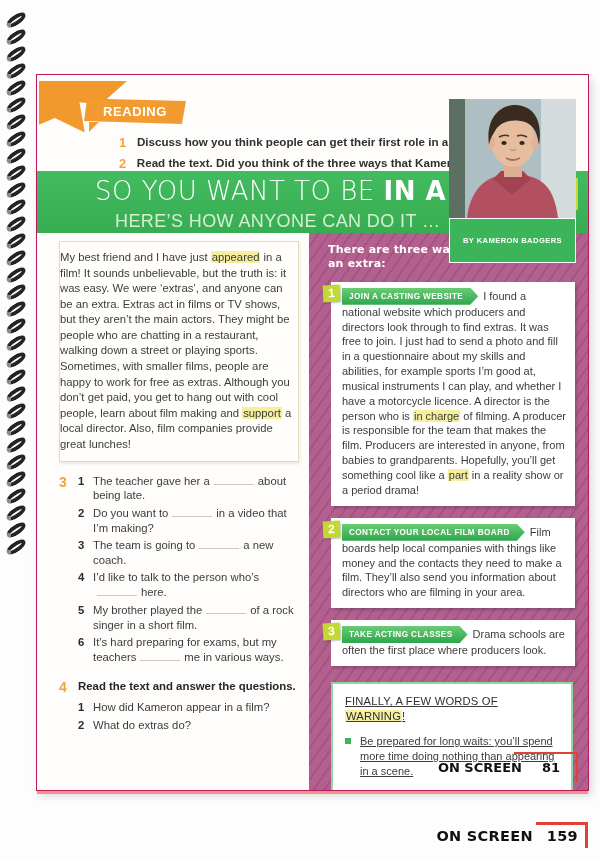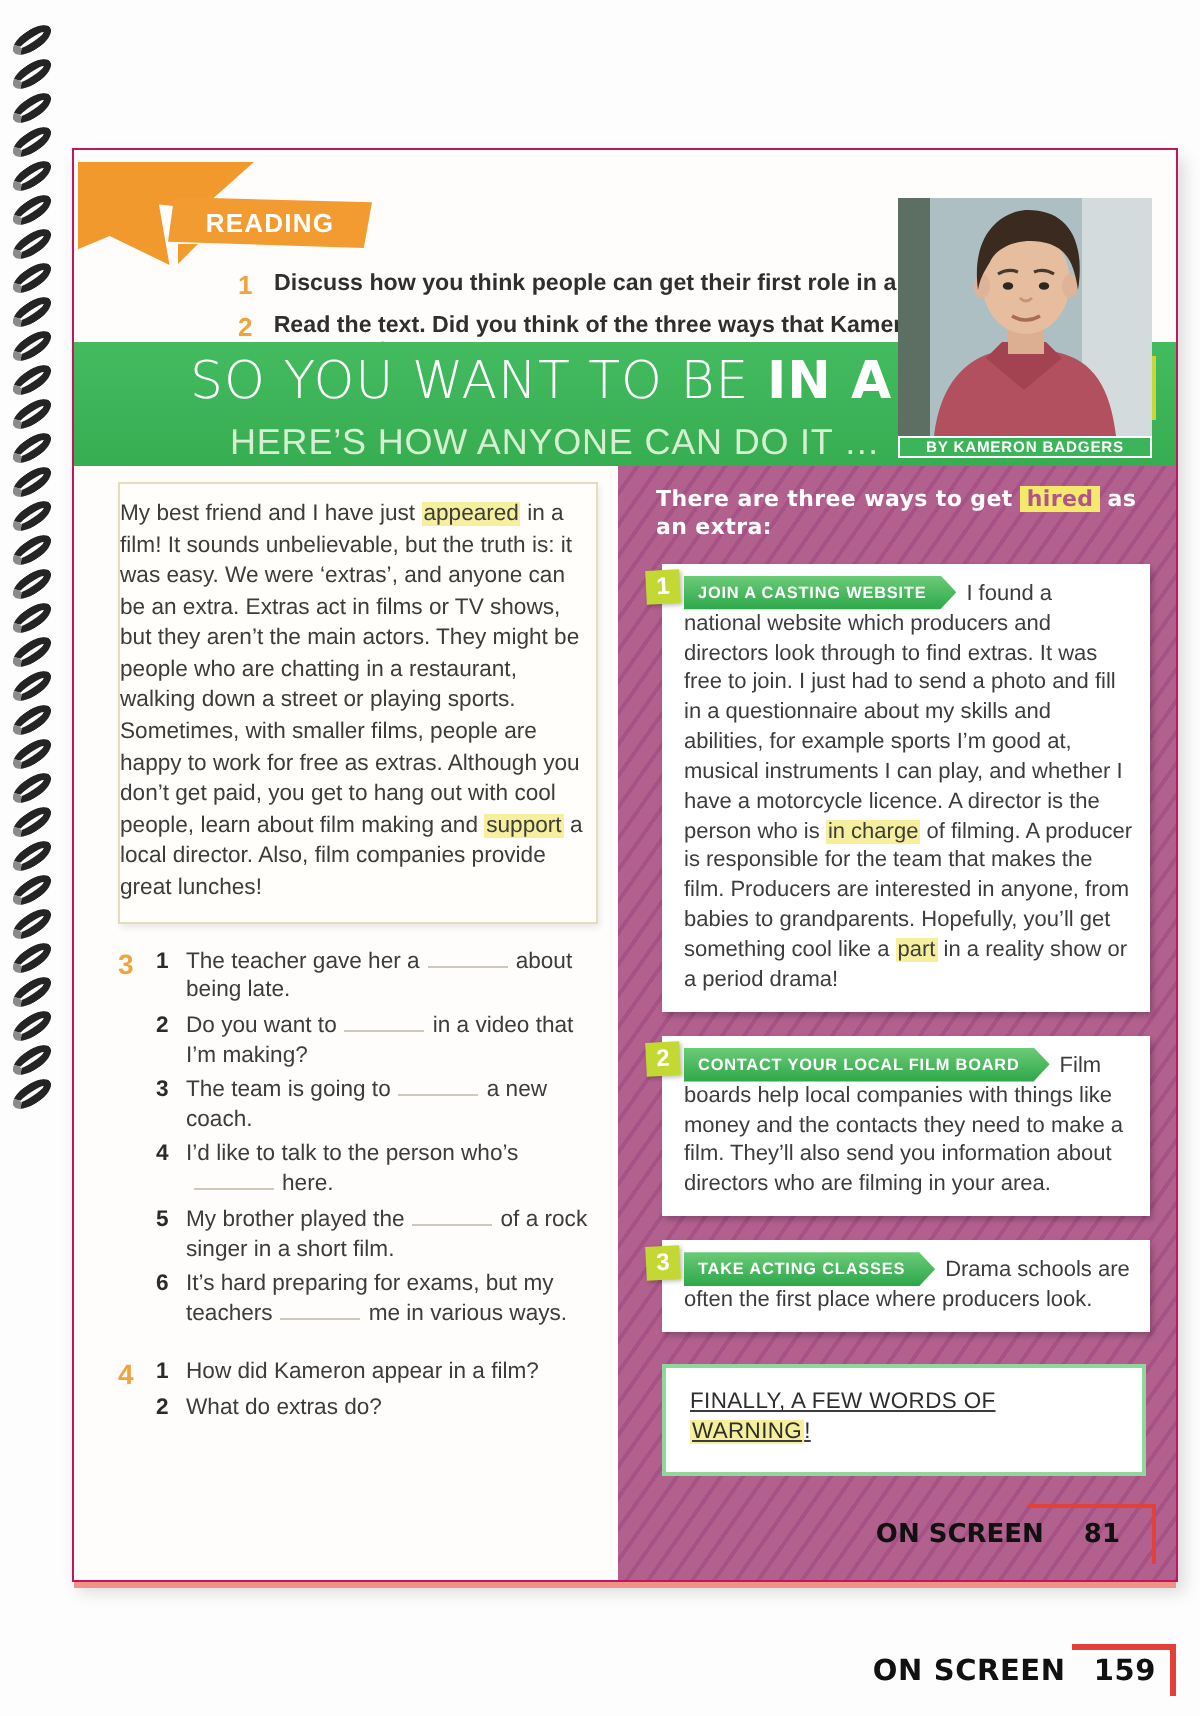--- a/index.html
+++ b/index.html
@@ -25,21 +25,21 @@
   .banner { position:absolute; left:0; top:96px; width:100%; height:62px; background:linear-gradient(180deg,#43bb5f,#37ad52); color:#fff; padding:5px 0 0 58px; }
   .banner .title-line { display:flex; align-items:flex-start; gap:10px; }
   .banner .t-light { font-family:"DejaVu Sans", sans-serif; font-weight:300; font-size:26px; letter-spacing:.5px; white-space:nowrap; }
   .banner .t-bold { font-family:"DejaVu Sans", sans-serif; font-weight:800; font-size:26px; letter-spacing:.5px; white-space:nowrap; }
   .audio-badge { margin-top:2px; width:25px; height:32px; background:#c6d832; color:#141414; display:flex; flex-direction:column; align-items:center; justify-content:center; gap:1px; cursor:pointer; }
   .audio-badge .num { font-size:10.5px; font-weight:bold; line-height:1; }
   .banner .subtitle { font-size:18px; color:#d6efd1; letter-spacing:.4px; margin-top:1px;margin-left:20px; }
 
   .photo-block { position:absolute; right:12px; top:24px; width:127px; z-index:6; }
   .photo-block svg { display:block; width:127px; height:119px; }
-  .photo-caption { margin-top:0; background:#3cb45a; border:1px solid #fff; color:#fff; font-size:7.6px; font-weight:bold; letter-spacing:.4px; text-align:center; padding:0 0; }
+  .photo-caption { margin-top:0; background:#3cb45a; border:1px solid #fff; color:#fff; font-size:7.6px; font-weight:bold; letter-spacing:.4px; text-align:center; padding:17px 0; }
 
   .columns { position:absolute; left:0; top:158px; right:0; bottom:0; display:flex; overflow:hidden; }
   .col-left { width:272px; background:#fefdfb; padding:8px 6px 0 22px; }
   .col-right { flex:1; position:relative; background:repeating-linear-gradient(125deg,#b2618f 0 7px,#a75286 7px 9px); padding:8px 13px 0 15px; overflow:hidden; }
 
   .article-card { border:1px solid #e6dbbf; box-shadow:1px 2px 3px rgba(0,0,0,.08); background:#fffefb; padding:8px 0; font-size:11.3px; line-height:1.38; color:#3c3c3c; margin-right:4px; }
   .hl { background:#f6ef9d; padding:0 1px; }
 
   .ex { display:flex; gap:7px; margin:12px 4px 0 0; }
   .ex .ex-num { color:#f0a43e; font-weight:bold; font-size:14px; width:12px; flex:none; }
@@ -197,20 +197,21 @@
             <div class="item">
                 <span class="inum">6</span>
                 <span class="itxt"><span>It’s hard preparing for exams, but my teachers</span><span class="blank"></span><span>me in various ways.</span></span>
               </div>
           </div>
         </div>
 
         <div class="ex">
           <div class="ex-num">4</div>
           <div class="ex-body">
+            <div class="ex-heading">Read the text and answer the questions.</div>
             <div class="item">
                 <span class="inum">1</span>
                 <span>How did Kameron appear in a film?</span>
               </div>
             <div class="item">
                 <span class="inum">2</span>
                 <span>What do extras do?</span>
               </div>
 
           </div>
@@ -236,20 +237,21 @@
 
         <div class="way-card">
           <div class="num-badge">3</div>
           <span class="way-label">TAKE ACTING CLASSES</span><span>Drama schools are often the first place where producers look.</span>
         </div>
 
         <div class="warning-card">
           <div class="warn-head">
             <span>FINALLY, A FEW WORDS OF </span><span class="hl">WARNING</span><span>!</span>
           </div>
+          <div class="warn-item">Be prepared for long waits: you’ll spend more time doing nothing than appearing in a scene.</div>
 
         </div>
 
         <div class="book-footer">
           <div class="bracket"></div>
           <div class="txt">
             <span>ON SCREEN</span>
             <span>81</span>
           </div>
         </div>

